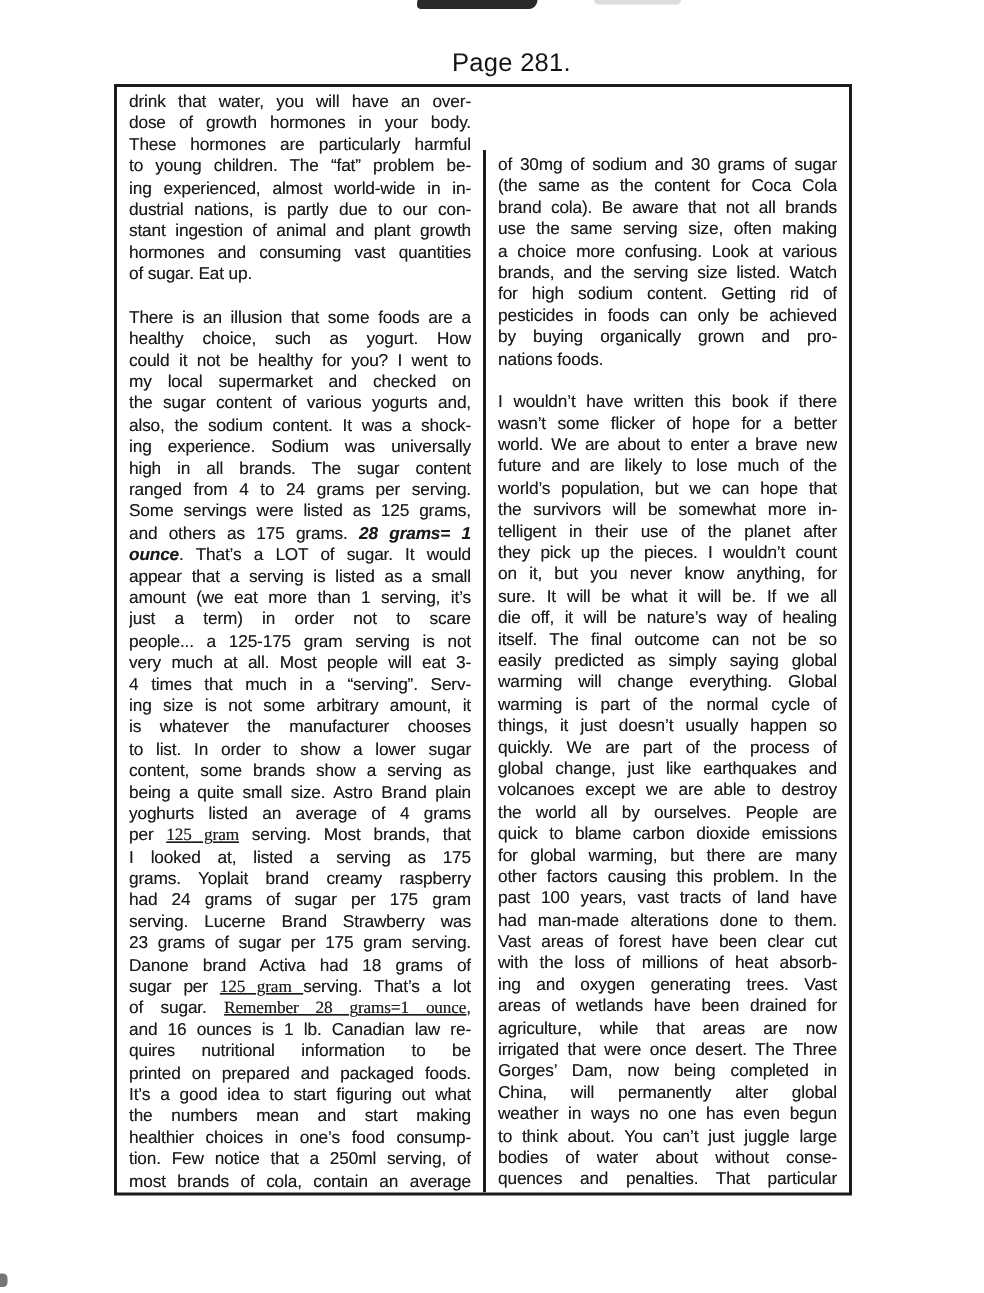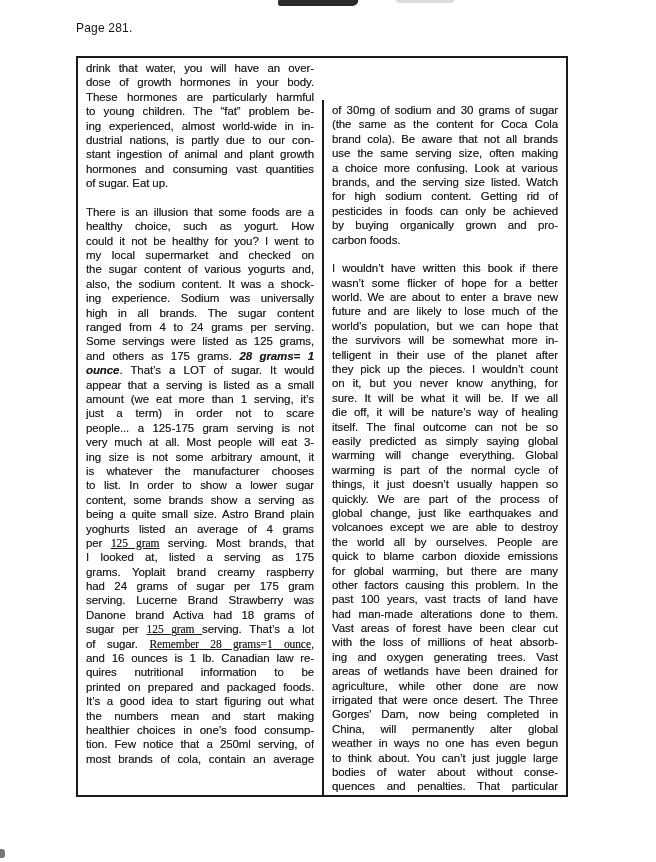--- a/index.html
+++ b/index.html
@@ -3,22 +3,22 @@
 <meta charset="utf-8">
 <style>
   html,body{margin:0;padding:0;}
   body{
     width:656px;height:862px;background:#ffffff;
     font-family:"Liberation Sans","DejaVu Sans",sans-serif;
     position:relative;overflow:hidden;
   }
   .page{position:relative;width:656px;height:862px;background:#fff;}
   .page-title{
-    position:absolute;left:76px;top:20px;width:530px;
-    font-size:12px;line-height:16px;color:#141414;
+    position:absolute;left:76px;top:34px;width:530px;
+    text-align:center;font-size:17px;line-height:16px;color:#141414;
     letter-spacing:.2px;
   }
   .content-box{
     position:absolute;left:76px;top:56px;width:492px;height:741px;
     border:2px solid #1b1b1b;box-sizing:border-box;
     display:flex;overflow:hidden;background:#fff;
   }
   .column{
     width:50%;box-sizing:border-box;padding:3px 8px 0 8px;overflow:hidden;
   }
@@ -74,31 +74,33 @@
         <div class="line"><span>high in all brands.  The sugar content</span></div>
         <div class="line"><span>ranged from 4 to 24 grams  per serving.</span></div>
         <div class="line"><span>Some servings were listed as 125 grams,</span></div>
         <div class="line"><span>and others as 175 grams. </span><span class="b">28 grams= 1</span></div>
         <div class="line"><span class="b">ounce</span><span>.  That’s a LOT of sugar.  It would</span></div>
         <div class="line"><span>appear that a serving is listed as a small</span></div>
         <div class="line"><span>amount (we eat more than 1 serving, it’s</span></div>
         <div class="line"><span>just a term) in order not to scare</span></div>
         <div class="line"><span>people...  a 125-175 gram serving is not</span></div>
         <div class="line"><span>very much at all.  Most people will eat 3-</span></div>
+        <div class="line"><span>4 times that much in a “serving”.  Serv-</span></div>
         <div class="line"><span>ing size is not some arbitrary amount, it</span></div>
         <div class="line"><span>is whatever the manufacturer chooses</span></div>
         <div class="line"><span>to list.  In order to show a lower sugar</span></div>
         <div class="line"><span>content, some brands show a serving as</span></div>
         <div class="line"><span>being a quite small size.  Astro Brand plain</span></div>
         <div class="line"><span>yoghurts listed  an average of 4 grams</span></div>
         <div class="line"><span>per </span><span class="u">125 gram</span><span> serving.  Most brands, that</span></div>
         <div class="line"><span>I looked at, listed  a serving as 175</span></div>
         <div class="line"><span>grams.  Yoplait brand creamy raspberry</span></div>
         <div class="line"><span>had 24 grams of sugar per 175 gram</span></div>
         <div class="line"><span>serving.  Lucerne Brand Strawberry was</span></div>
+        <div class="line"><span>23 grams of sugar per 175 gram serving.</span></div>
         <div class="line"><span>Danone brand Activa  had 18 grams of</span></div>
         <div class="line"><span>sugar per </span><span class="u">125 gram </span><span>serving.  That’s a lot</span></div>
         <div class="line"><span>of sugar.  </span><span class="u">Remember 28 grams=1 ounce</span><span>,</span></div>
         <div class="line"><span>and 16 ounces is 1 lb.  Canadian law re-</span></div>
         <div class="line"><span>quires nutritional information to be</span></div>
         <div class="line"><span>printed on prepared and packaged foods.</span></div>
         <div class="line"><span>It’s a good idea to start figuring out what</span></div>
         <div class="line"><span>the numbers mean and start making</span></div>
         <div class="line"><span>healthier choices in one’s food consump-</span></div>
         <div class="line"><span>tion.  Few notice that a 250ml serving, of</span></div>
@@ -107,21 +109,21 @@
     <div class="column">
         <div class="line"><span>of 30mg of sodium and 30 grams of sugar</span></div>
         <div class="line"><span>(the same as the content for Coca Cola</span></div>
         <div class="line"><span>brand cola).  Be aware that not all brands</span></div>
         <div class="line"><span>use the same serving size, often  making</span></div>
         <div class="line"><span>a choice more confusing.  Look at various</span></div>
         <div class="line"><span>brands, and the serving size listed.  Watch</span></div>
         <div class="line"><span>for high sodium content.  Getting rid of</span></div>
         <div class="line"><span>pesticides in foods can only be achieved</span></div>
         <div class="line"><span>by buying organically grown and pro-</span></div>
-        <div class="line end"><span>carbon  foods.</span></div>
+        <div class="line end"><span>nations  foods.</span></div>
         <div class="line">&nbsp;</div>
         <div class="line"><span>I wouldn’t have written this book if  there</span></div>
         <div class="line"><span>wasn’t some flicker of hope for a better</span></div>
         <div class="line"><span>world.  We are about to enter a brave new</span></div>
         <div class="line"><span>future and are likely to lose much of the</span></div>
         <div class="line"><span>world’s population, but we can hope that</span></div>
         <div class="line"><span>the survivors will be somewhat more in-</span></div>
         <div class="line"><span>telligent in their use of the planet after</span></div>
         <div class="line"><span>they pick up the pieces.  I wouldn’t count</span></div>
         <div class="line"><span>on it, but you never know anything, for</span></div>
@@ -138,21 +140,21 @@
         <div class="line"><span>the world all by ourselves.  People are</span></div>
         <div class="line"><span>quick to blame  carbon dioxide  emissions</span></div>
         <div class="line"><span>for global warming, but there are many</span></div>
         <div class="line"><span>other factors causing this problem.  In the</span></div>
         <div class="line"><span>past 100 years, vast tracts of land  have</span></div>
         <div class="line"><span>had man-made alterations done to them.</span></div>
         <div class="line"><span>Vast areas of forest have been clear cut</span></div>
         <div class="line"><span>with the loss of millions of heat  absorb-</span></div>
         <div class="line"><span>ing and oxygen generating trees.  Vast</span></div>
         <div class="line"><span>areas  of wetlands have been drained for</span></div>
-        <div class="line"><span>agriculture, while  other done are now</span></div>
+        <div class="line"><span>agriculture, while  that areas are now</span></div>
         <div class="line"><span>irrigated that were once desert.  The Three</span></div>
         <div class="line"><span>Gorges’ Dam, now being completed in</span></div>
         <div class="line"><span>China, will permanently alter global</span></div>
         <div class="line"><span>weather in ways no one has even begun</span></div>
         <div class="line"><span>to think about.  You can’t just juggle large</span></div>
         <div class="line"><span>bodies of water about without conse-</span></div>
         <div class="line"><span>quences and penalties.   That particular</span></div>
         <div class="line"><span>dam will also be a giant cesspool of in-</span></div>
         <div class="line"><span>dustrial, animal, and human waste. The</span></div>
         <div class="line"><span>water will not be safe for human consump-</span></div>

